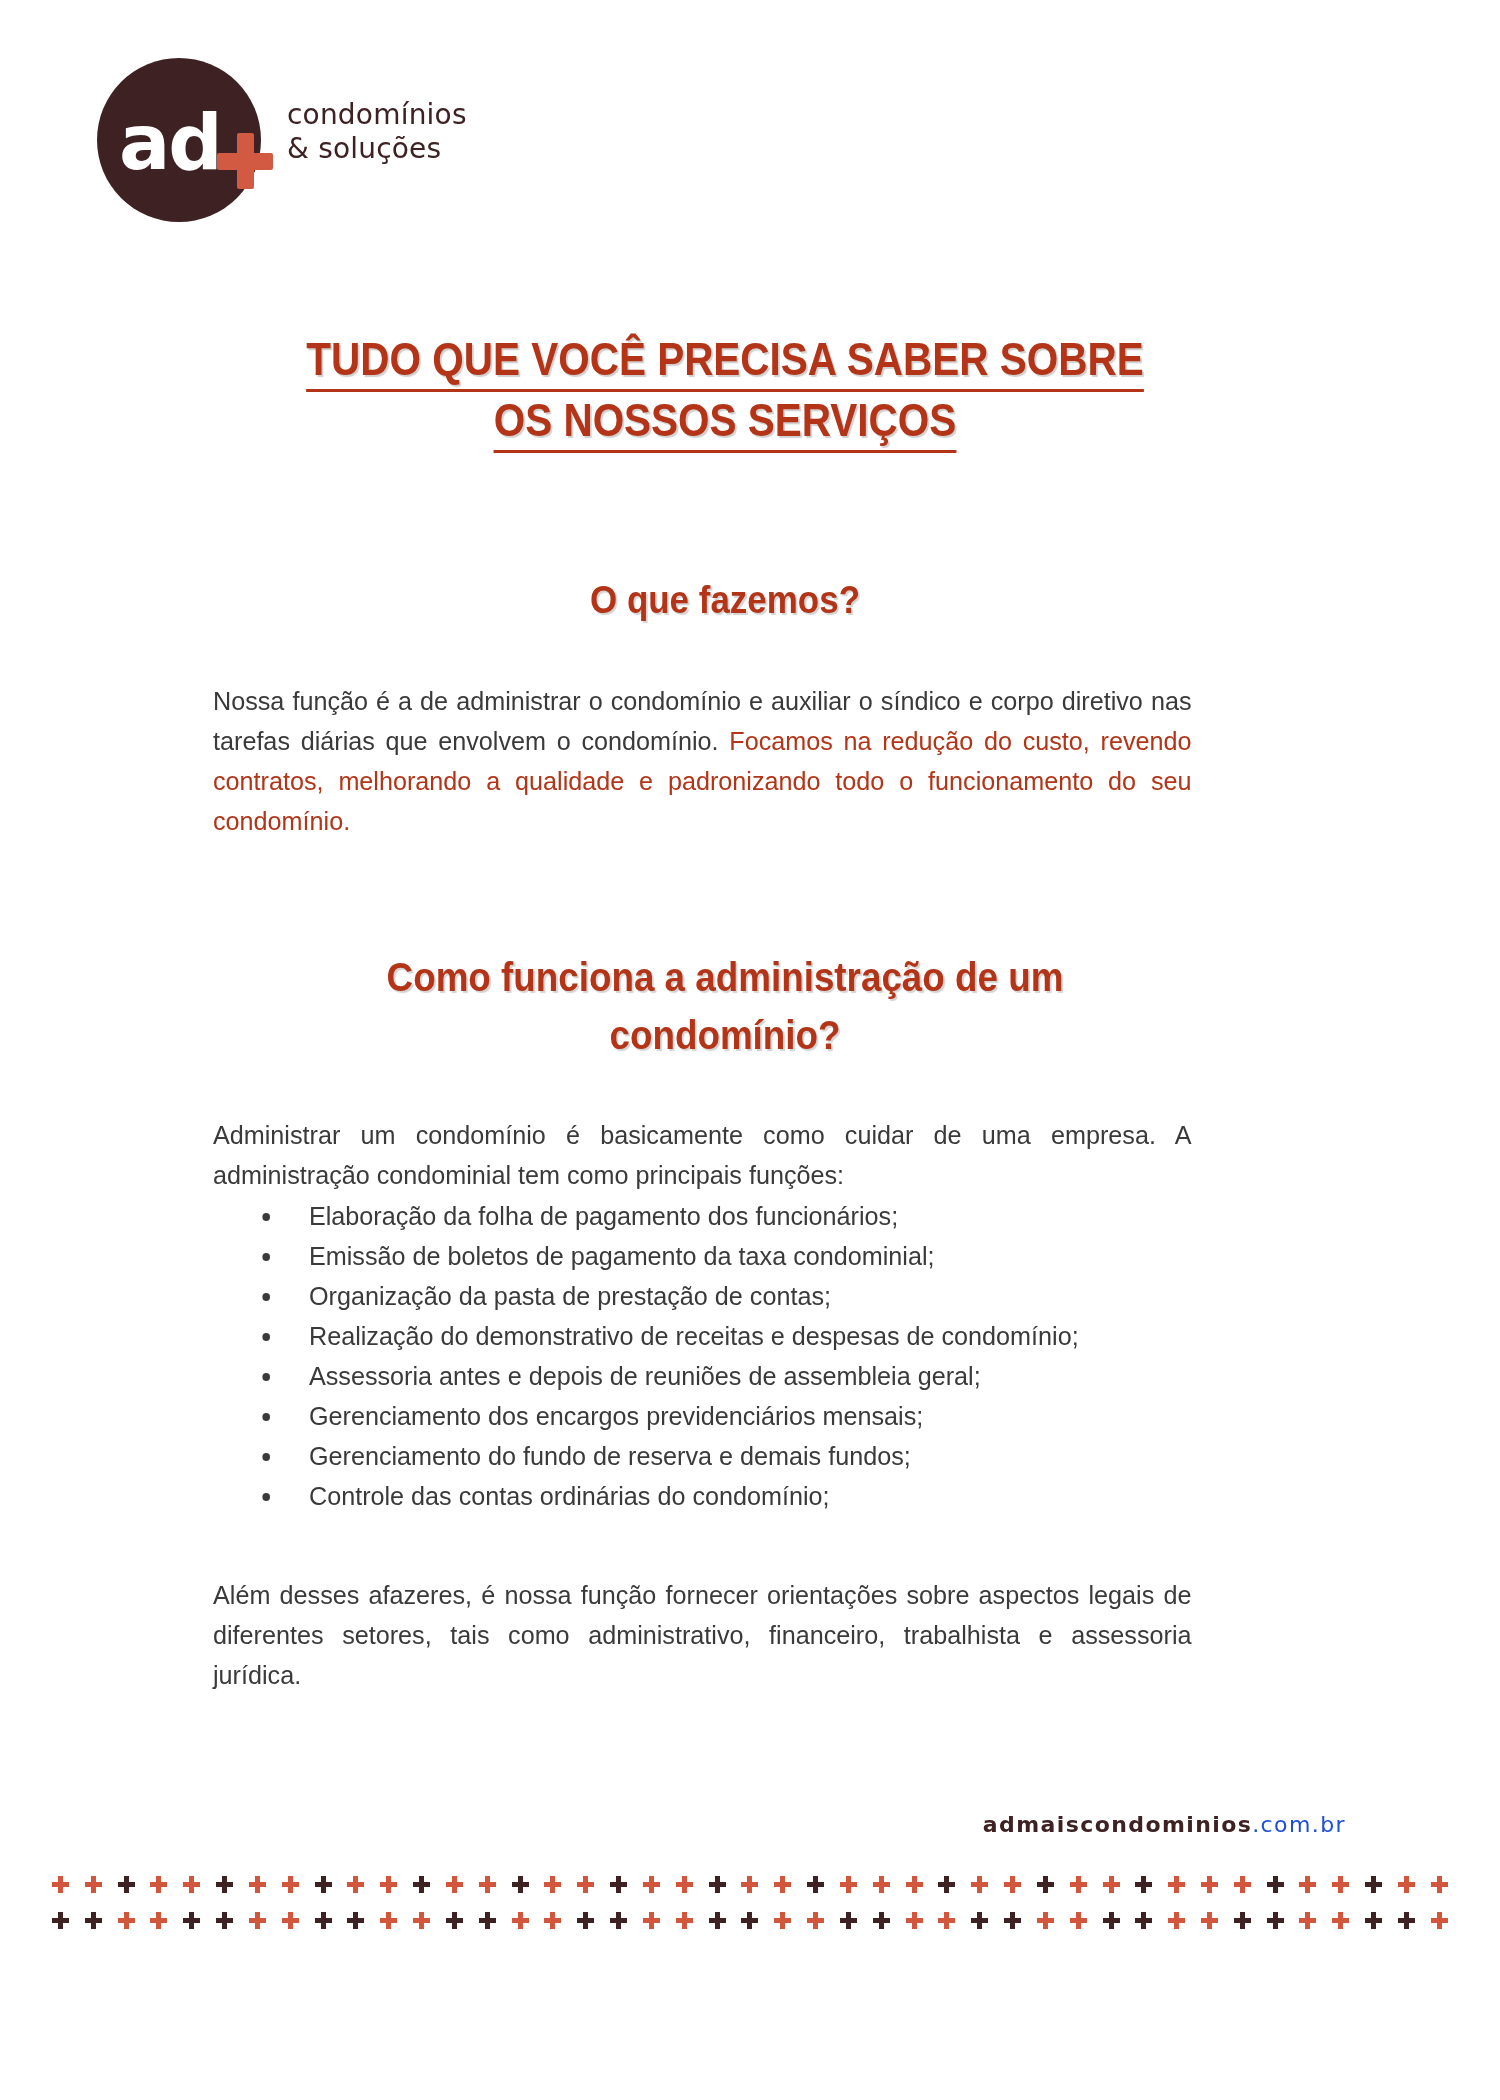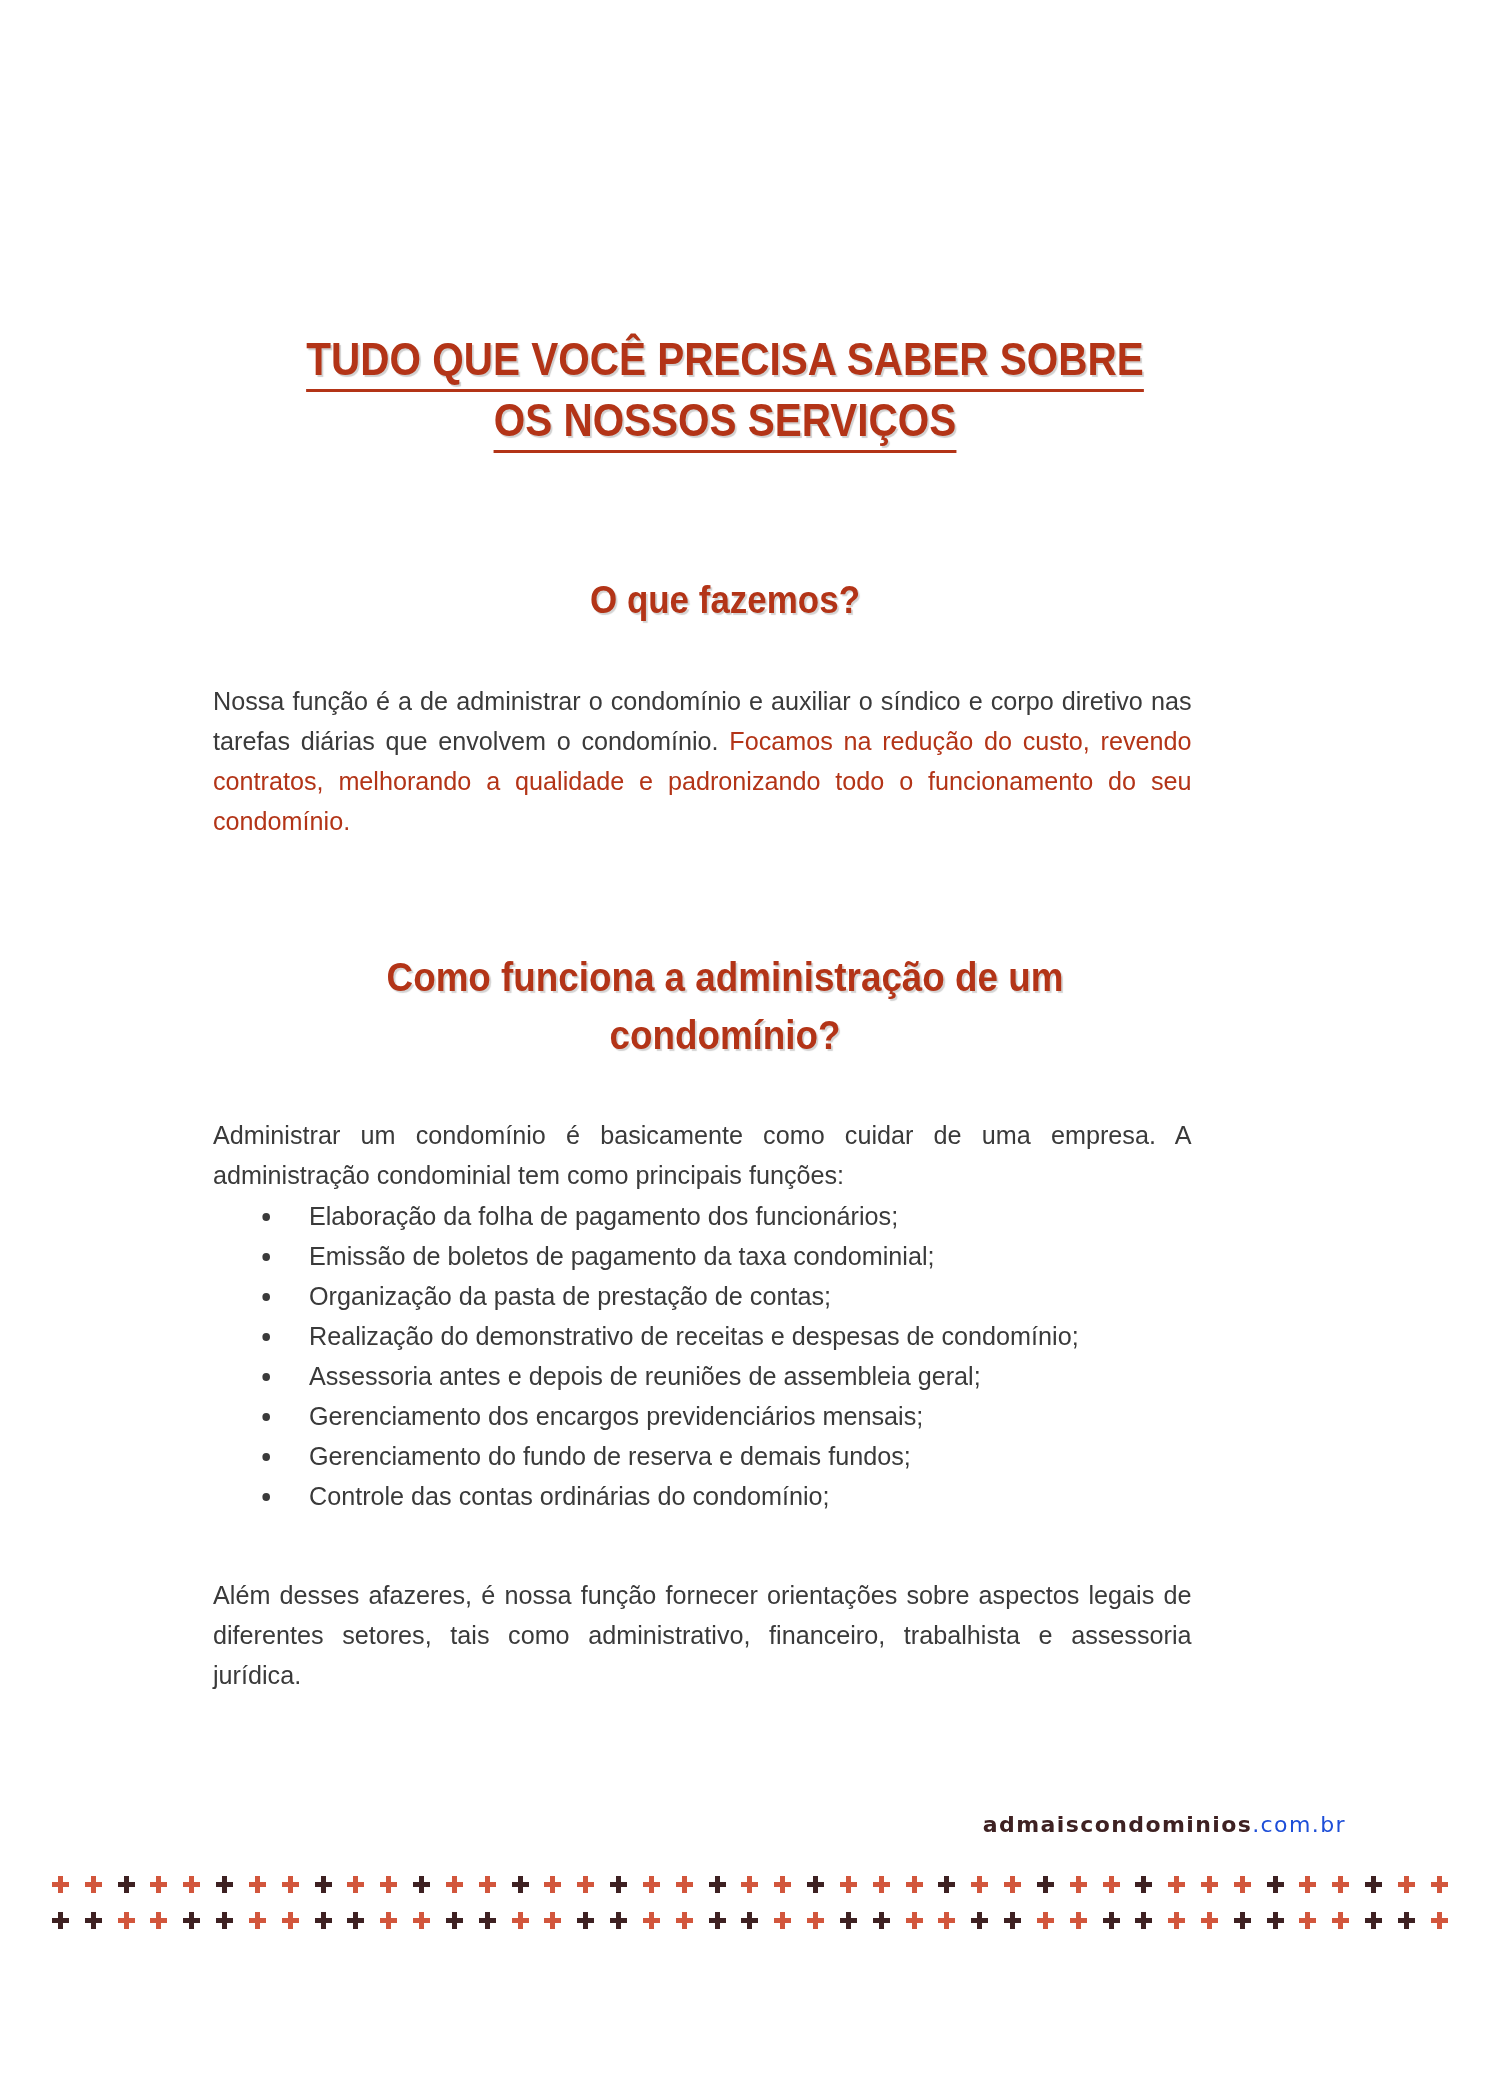--- a/index.html
+++ b/index.html
@@ -222,20 +222,29 @@
   .plus::before { left: 6px; top: 0; width: 5px; height: 17px; }
   .plus::after  { left: 0; top: 6px; width: 17px; height: 5px; }
   .plus.o { color: #D2563C; }
   .plus.d { color: #3E2122; }
 </style>
 </head>
 <body>
 
 <div class="page">
 
+  <div class="logo-block">
+    <div class="logo-circle"></div>
+    <div class="logo-ad">ad</div>
+    <div class="logo-plus"></div>
+    <div class="logo-words">
+      <div>condomínios</div>
+      <div>&amp; soluções</div>
+    </div>
+  </div>
 
   <h1 class="main-title">
     <span class="tline">TUDO QUE VOCÊ PRECISA SABER SOBRE</span><br>
     <span class="tline">OS NOSSOS SERVIÇOS</span>
   </h1>
 
   <h2 class="h2" id="h2-fazemos">O que fazemos?</h2>
 
   <p class="para" id="para-1"><span>Nossa função é a de administrar o condomínio e auxiliar o síndico e corpo diretivo nas tarefas diárias que envolvem o condomínio. </span><span class="hl">Focamos na redução do custo, revendo contratos, melhorando a qualidade e padronizando todo o funcionamento do seu condomínio.</span></p>
 

